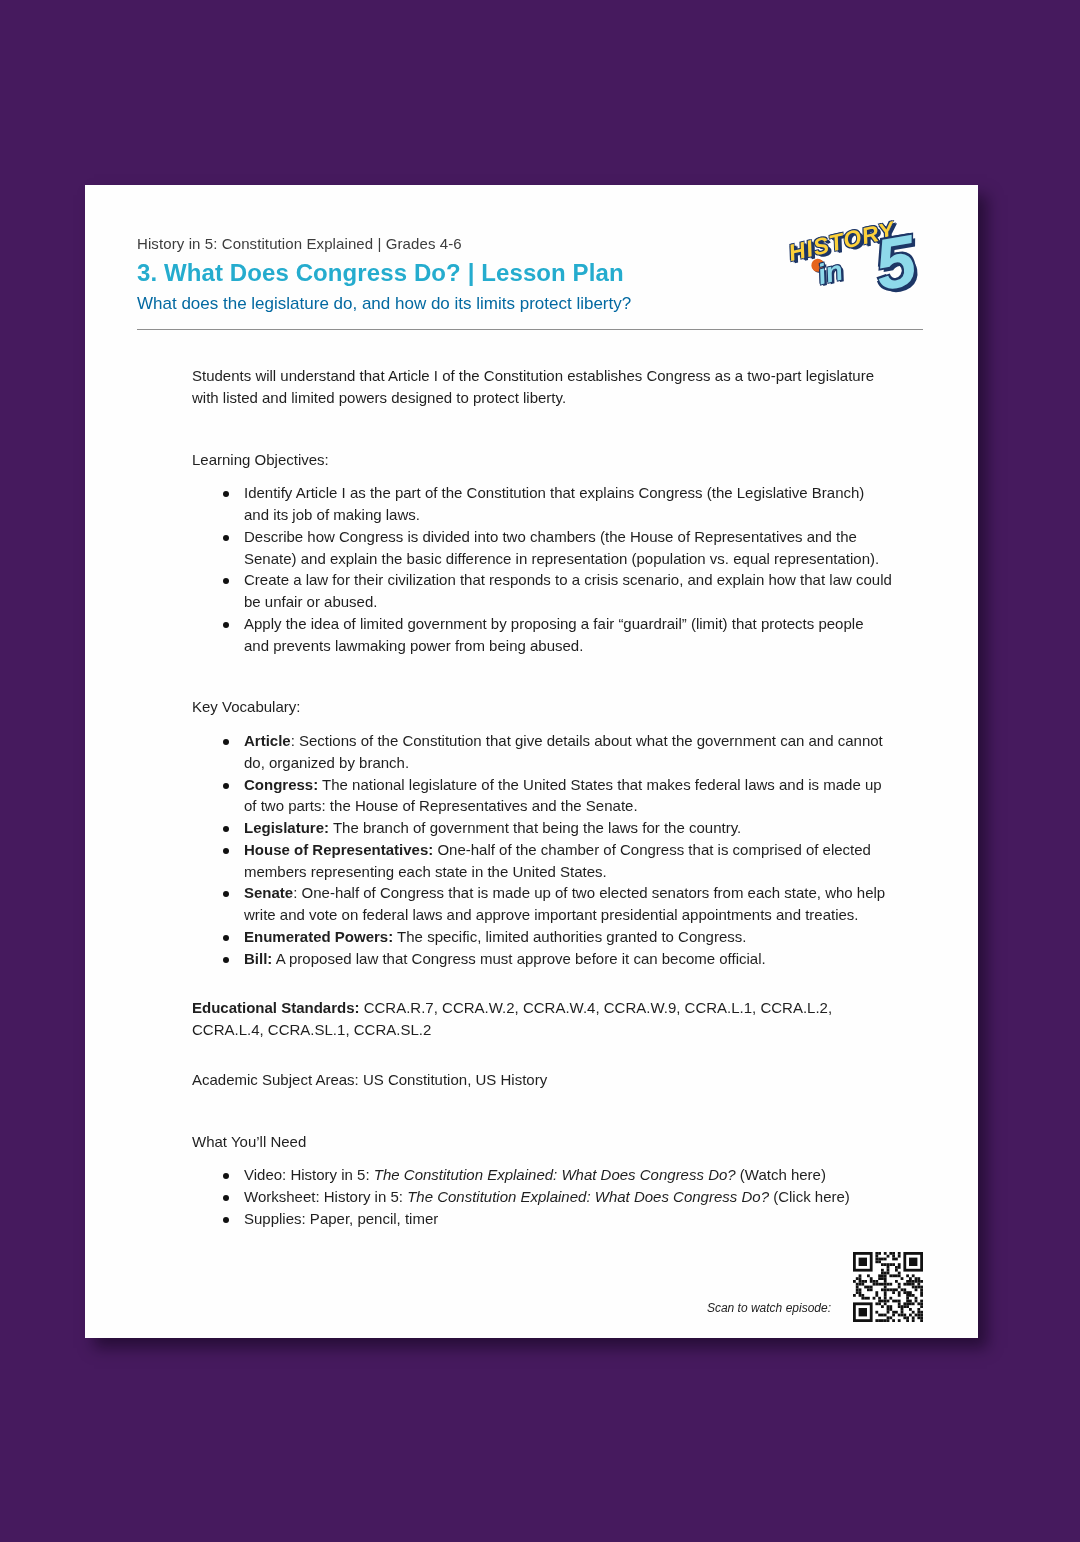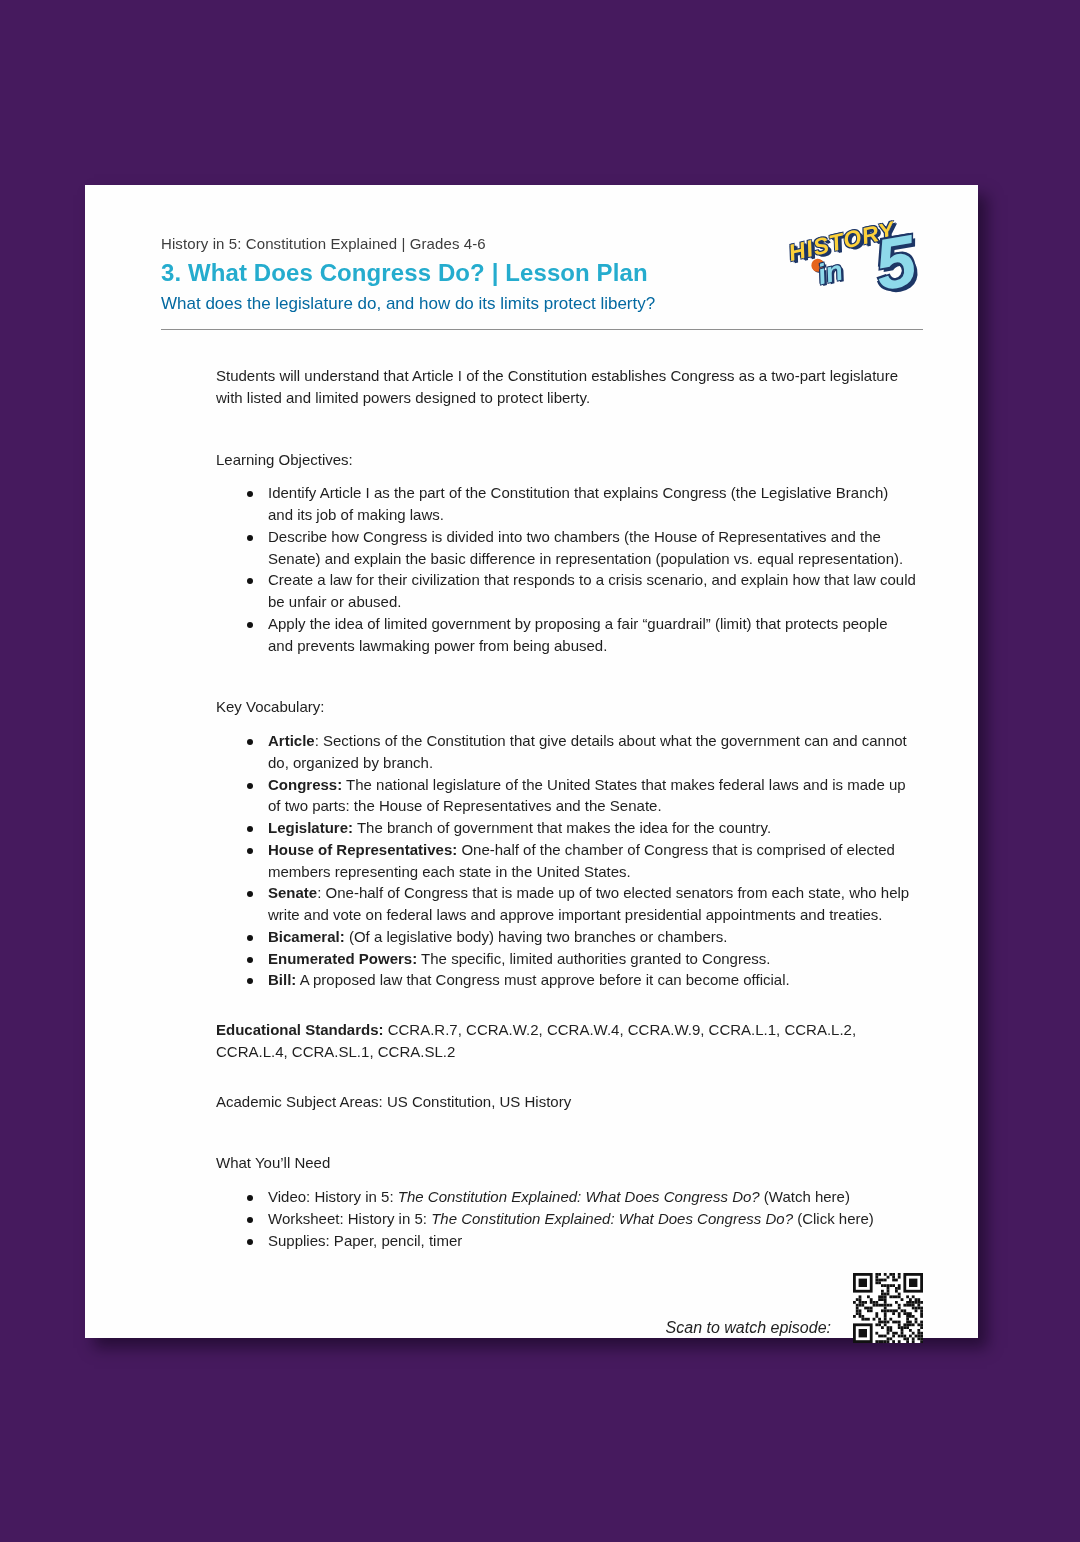--- a/index.html
+++ b/index.html
@@ -9,21 +9,21 @@
     background:#461a5e;
     position:relative;
     overflow:hidden;
   }
   .canvas { position:absolute; inset:0; background:#461a5e; }
   .page {
     position:absolute; left:85px; top:185px;
     width:893px; height:1153px;
     background:#fefefe;
     box-shadow:9px 10px 14px rgba(15,3,25,0.55);
-    padding:50px 55px 0 76px;
+    padding:50px 55px 0 52px;
     color:#1f1f1f;
   }
   
   .hdr { position:relative; }
   .meta { font-size:15px; color:#3d3d3d; letter-spacing:0.1px; }
   .title { font-size:24px; font-weight:bold; color:#25acce; margin-top:7px; letter-spacing:0.1px; }
   .subtitle { font-size:17px; color:#0369a1; margin-top:7px; }
   .rule { border:none; border-top:1px solid #8f8f8f; margin-top:15px; }
   
   .logo { position:absolute; right:-5px; top:-14px; width:140px; height:105px; transform:rotate(-4deg); }
@@ -57,21 +57,21 @@
   ul.blist li { position:relative; padding-left:52px; max-width:700px; }
   ul.blist li::before {
     content:""; position:absolute; left:31px; top:9px;
     width:6px; height:6px; border-radius:50%; background:#111;
   }
   .para { margin-top:28px; max-width:700px; }
   .footer {
     display:flex; justify-content:flex-end; align-items:flex-end;
     gap:22px; margin-top:22px; padding-right:0;
   }
-  .scan-label { font-size:16px; font-style:italic; color:#222; padding-bottom:4px;margin-top:10px; }
+  .scan-label { font-size:12px; font-style:italic; color:#222; padding-bottom:4px;margin-top:10px; }
   .qr { width:70px; height:70px; display:block; } .it { font-style:italic; }
 </style>
 </head>
 <body>
 
 <div class="canvas">
   <div class="page">
 
     <div class="hdr">
       <div class="meta">History in 5: Constitution Explained  | Grades 4-6</div>
@@ -95,24 +95,23 @@
           <li><span>Identify Article I as the part of the Constitution that explains Congress (the Legislative Branch) and its job of making laws.</span></li>
           <li><span>Describe how Congress is divided into two chambers (the House of Representatives and the Senate) and explain the basic difference in representation (population vs. equal representation).</span></li>
           <li><span>Create a law for their civilization that responds to a crisis scenario, and explain how that law could be unfair or abused.</span></li>
           <li><span>Apply the idea of limited government by proposing a fair “guardrail” (limit) that protects people and prevents lawmaking power from being abused.</span></li>
         </ul>
 
       <div class="sec-h">Key Vocabulary:</div>
       <ul class="blist">
           <li><span style="font-weight: bold;">Article</span><span>: Sections of the Constitution that give details about what the government can and cannot do, organized by branch.</span></li>
           <li><span style="font-weight: bold;">Congress:</span><span> The national legislature of the United States that makes federal laws and is made up of two parts: the House of Representatives and the Senate.</span></li>
-          <li><span style="font-weight: bold;">Legislature:</span><span> The branch of government that makes the idea for the country.</span></li>
+          <li><span style="font-weight: bold;">Legislature:</span><span> The branch of government that being the laws for the country.</span></li>
           <li><span style="font-weight: bold;">House of Representatives:</span><span> One-half of the chamber of Congress that is comprised of elected members representing each state in the United States.</span></li>
           <li><span style="font-weight: bold;">Senate</span><span>: One-half of Congress that is made up of two elected senators from each state, who help write and vote on federal laws and approve important presidential appointments and treaties.</span></li>
-          <li><span style="font-weight: bold;">Bicameral:</span><span> (Of a legislative body) having two branches or chambers.</span></li>
           <li><span style="font-weight: bold;">Enumerated Powers:</span><span> The specific, limited authorities granted to Congress.</span></li>
           <li><span style="font-weight: bold;">Bill:</span><span> A proposed law that Congress must approve before it can become official.</span></li>
         </ul>
 
       <p class="para"><span style="font-weight: bold;">Educational Standards:</span><span> CCRA.R.7, CCRA.W.2, CCRA.W.4, CCRA.W.9, CCRA.L.1, CCRA.L.2, CCRA.L.4, CCRA.SL.1, CCRA.SL.2</span></p>
 
       <p class="para">Academic Subject Areas: US Constitution, US History</p>
 
       <div class="sec-h">What You’ll Need</div>
       <ul class="blist">

